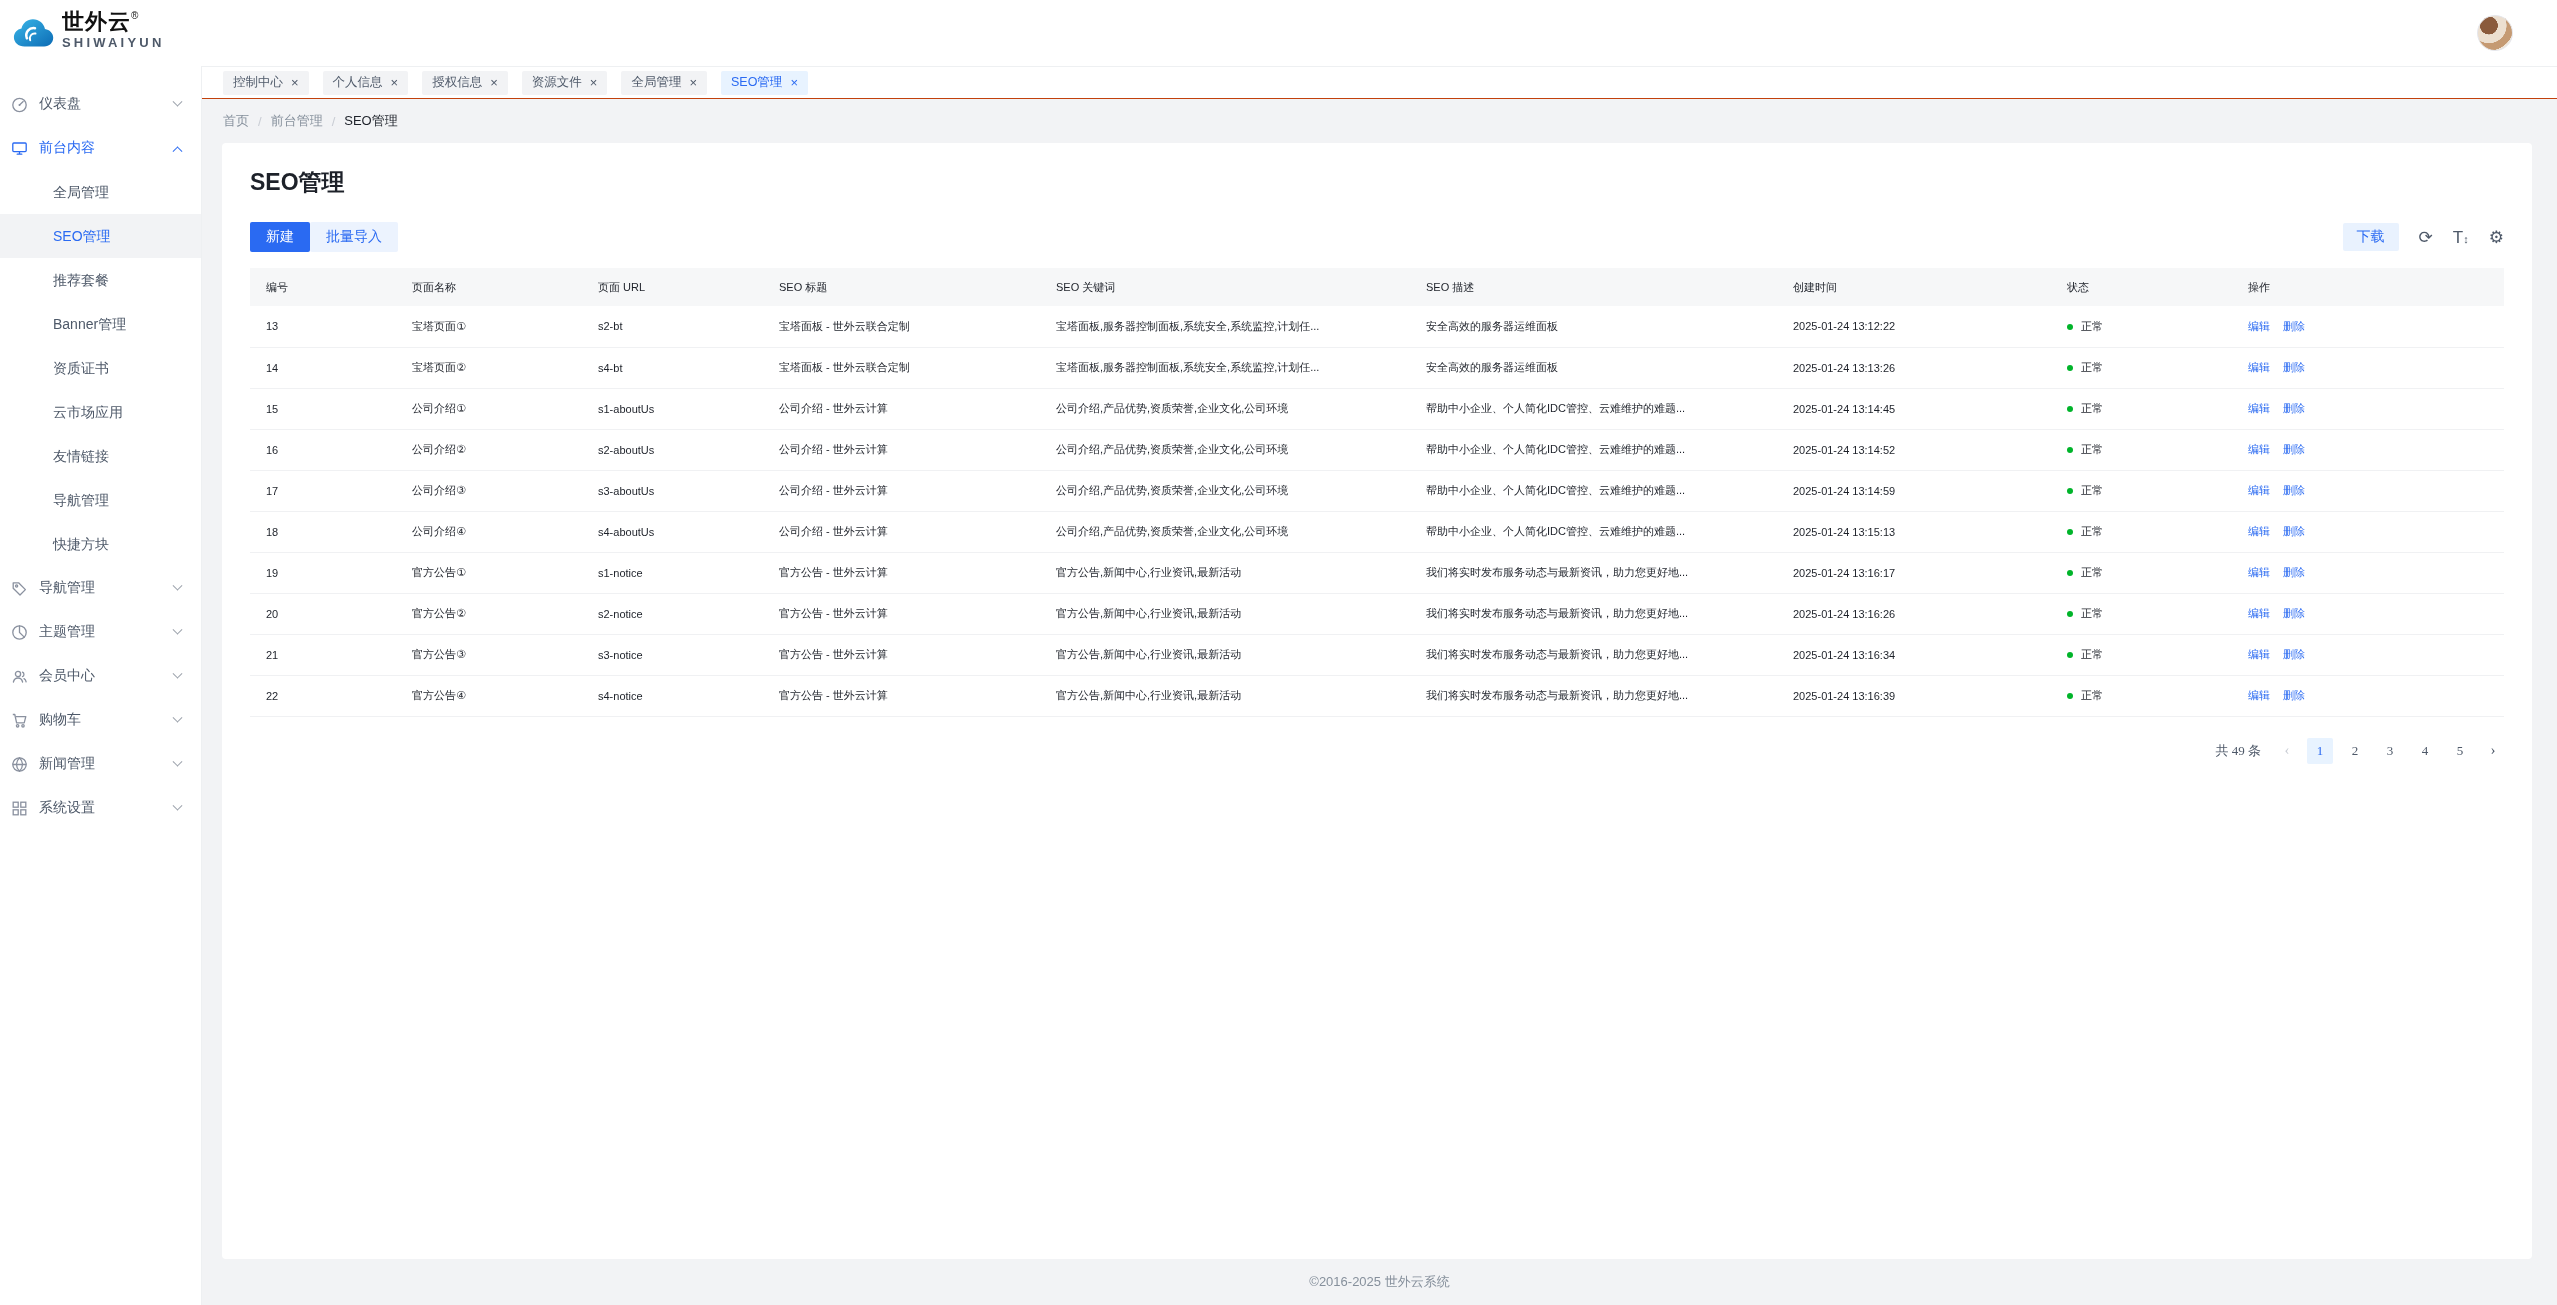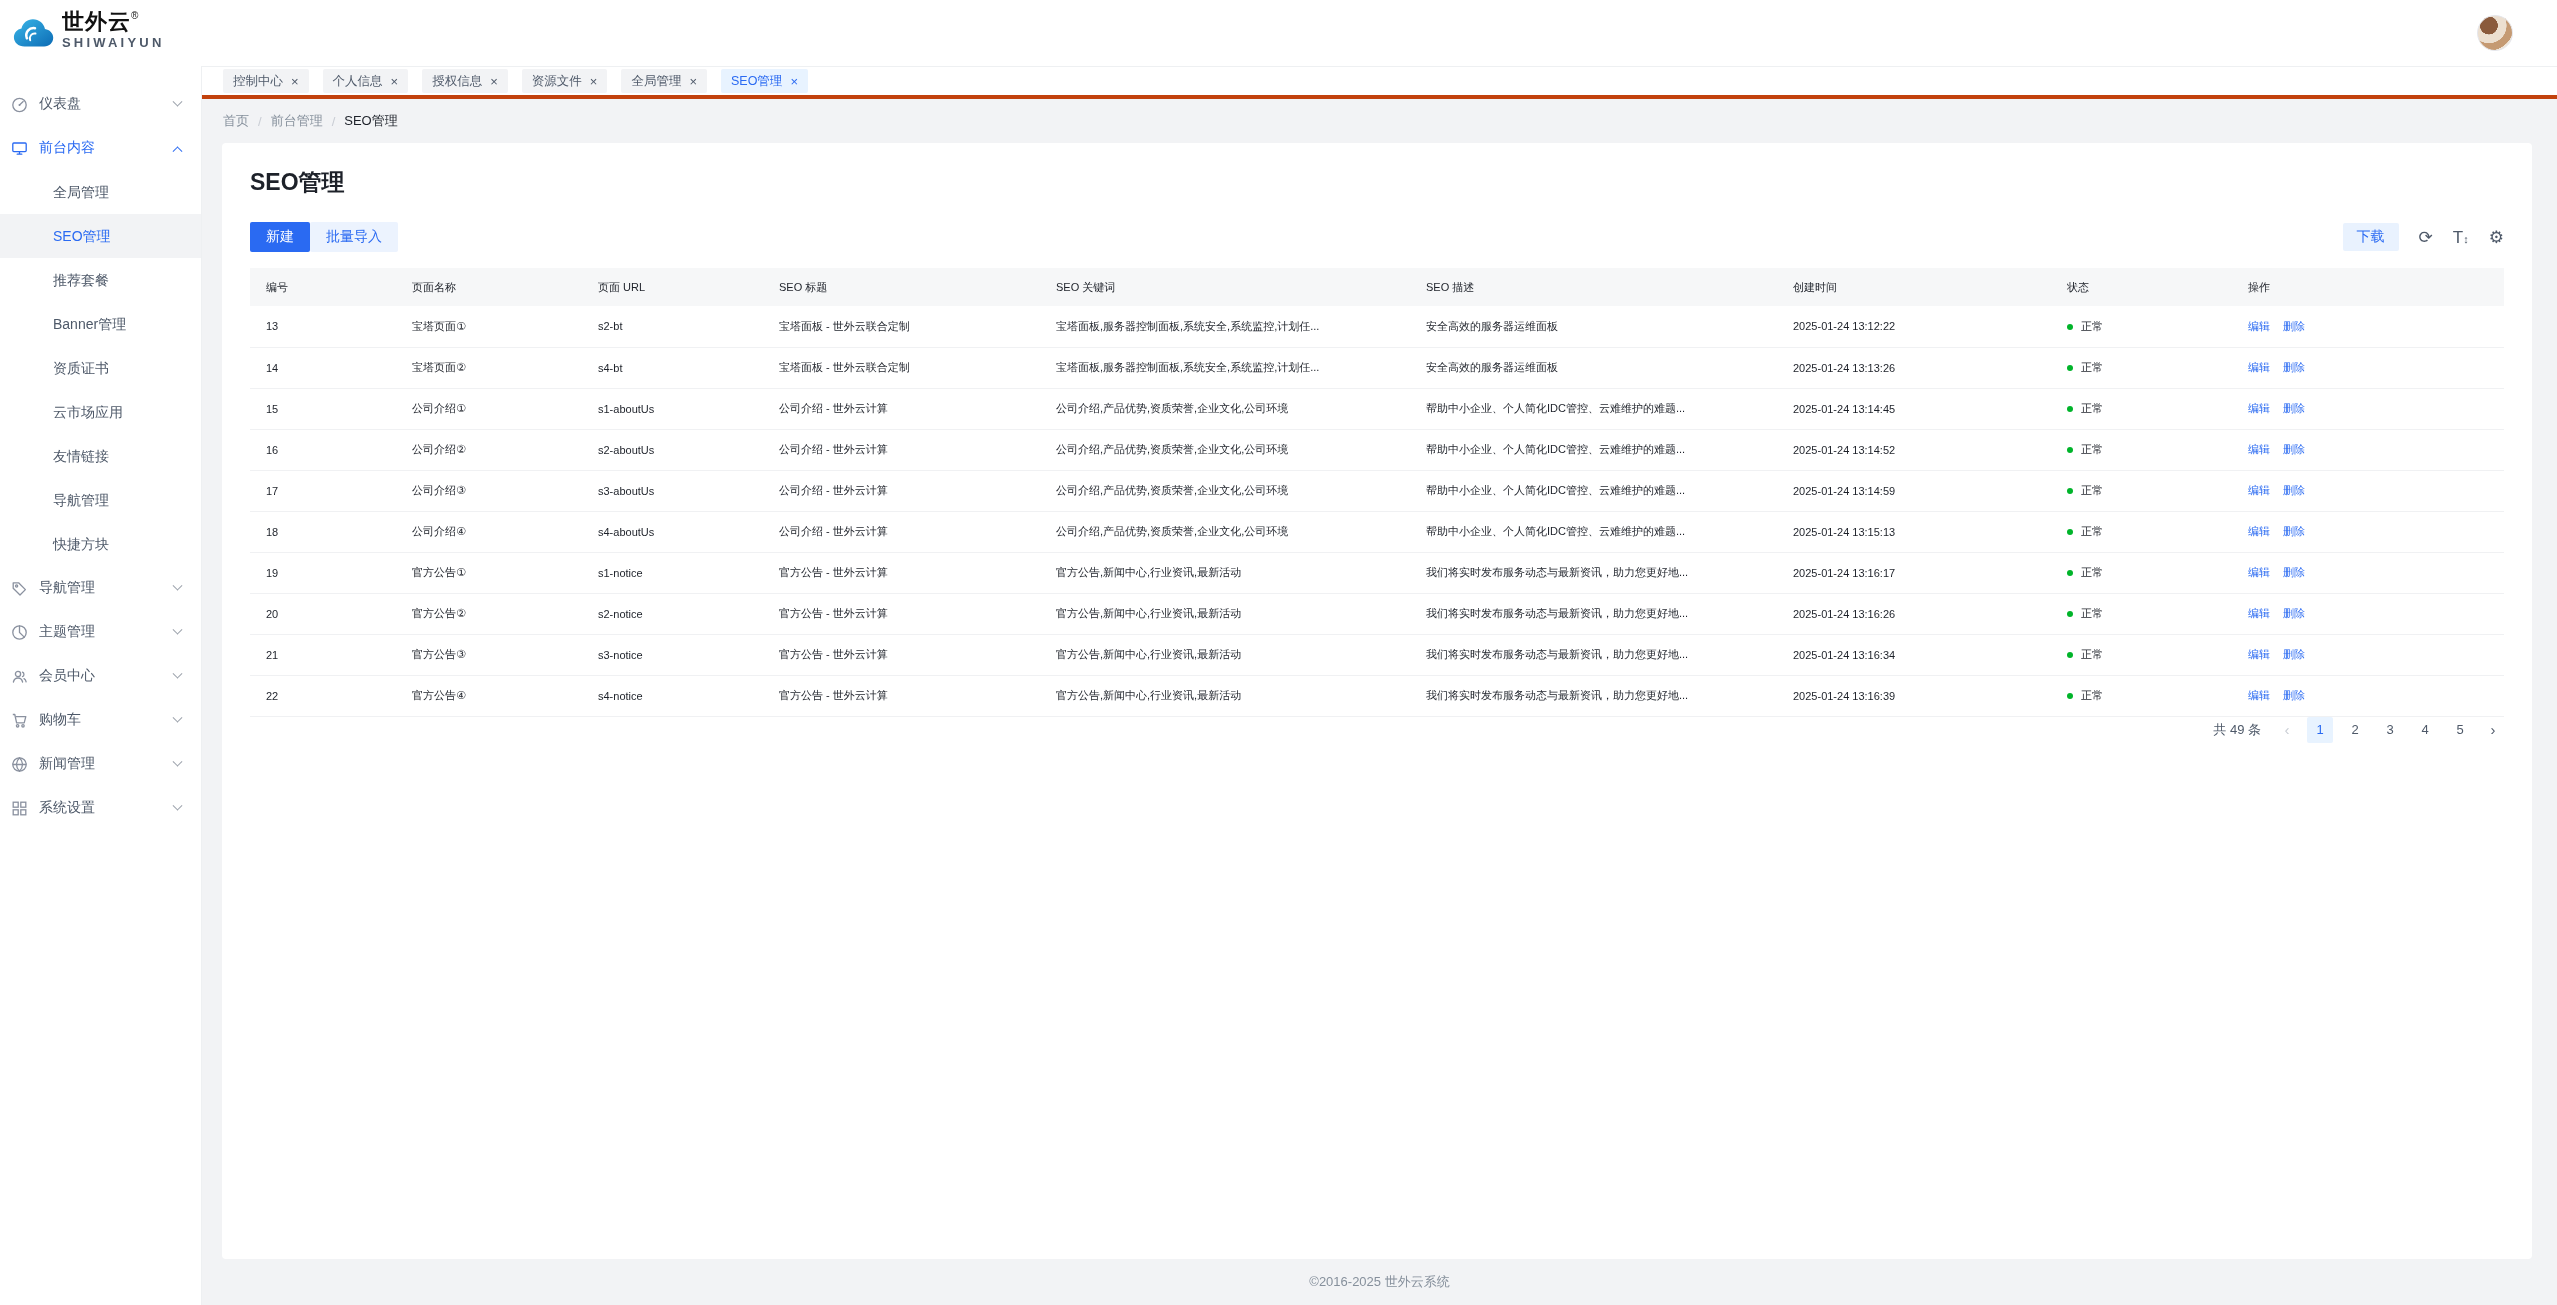--- a/index.html
+++ b/index.html
@@ -31,21 +31,21 @@
     transform:rotate(45deg) translate(-2px,-2px); color:#9aa0aa; }
   .chev.up { transform:rotate(-135deg) translate(-2px,-2px); }
   .menu-item.expanded .chev { color:#2a6af2; }
   .submenu-item { height:44px; line-height:44px; padding-left:53px; font-size:14px;
     color:#4e5969; cursor:pointer; }
   .submenu-item.active { background:#f2f3f5; color:#2a6af2; }
 
   .main-col { flex:1; display:flex; flex-direction:column; min-width:0; }
 
   
-  .tabbar { height:33px; background:#fff; border-top:1px solid #eef0f2; border-bottom:4px solid #c2410c;
+  .tabbar { height:33px; background:#fff; border-top:1px solid #eef0f2; border-bottom:1px solid #c2410c;
     display:flex; align-items:center; padding:0 21px; gap:14px; flex:0 0 auto; }
   .tab { height:24px; padding:0 10px; background:#f2f3f5; color:#4e5969; font-size:12.5px;
     display:flex; align-items:center; gap:8px; border-radius:2px; cursor:pointer; white-space:nowrap; }
   .tab.active { background:#e8f3ff; color:#2a6af2; }
   .tab-close { font-size:13px; line-height:1; cursor:pointer; }
 
   
   .breadcrumb { padding:13px 0 12px 21px; font-size:13px; color:#86909c;
     display:flex; align-items:center; gap:9px; flex:0 0 auto; }
   .crumb { cursor:pointer; }
@@ -71,22 +71,22 @@
   thead th { background:#f6f7f8; height:38px; text-align:left; padding:0 16px;
     font-weight:500; color:#1d2129; white-space:nowrap; overflow:hidden; }
   tbody td { height:41px; padding:0 16px; border-bottom:1px solid #f0f1f3;
     color:#1d2129; white-space:nowrap; overflow:hidden; text-overflow:clip; }
   .status-dot { display:inline-block; width:6px; height:6px; border-radius:50%;
     background:#00b42a; margin-right:8px; vertical-align:middle; }
   .op-link { color:#2a6af2; cursor:pointer; }
   .op-link + .op-link { margin-left:13px; }
 
   
-  .pager-row { display:flex; justify-content:flex-end; align-items:center; 
-    font-size:13px; color:#4e5969; gap:9px; }
+  .pager-row { display:flex; justify-content:flex-end; align-items:center; margin-top:21px;
+    font-size:13px; color:#4e5969; gap:9px;font-family:Liberation Serif, serif; }
   .pager-total { margin-right:6px; }
   .page-btn { min-width:26px; height:26px; line-height:26px; text-align:center; border-radius:2px;
     cursor:pointer; }
   .page-btn.active { background:#e8f3ff; color:#2a6af2; }
   .page-arrow { min-width:22px; text-align:center; font-size:15px; cursor:pointer; color:#4e5969; }
   .page-arrow.disabled { color:#c9cdd4; cursor:default; }
 
   
   .footer { height:46px; line-height:46px; text-align:center; font-size:13px; color:#86909c; flex:0 0 auto; }
 </style>

